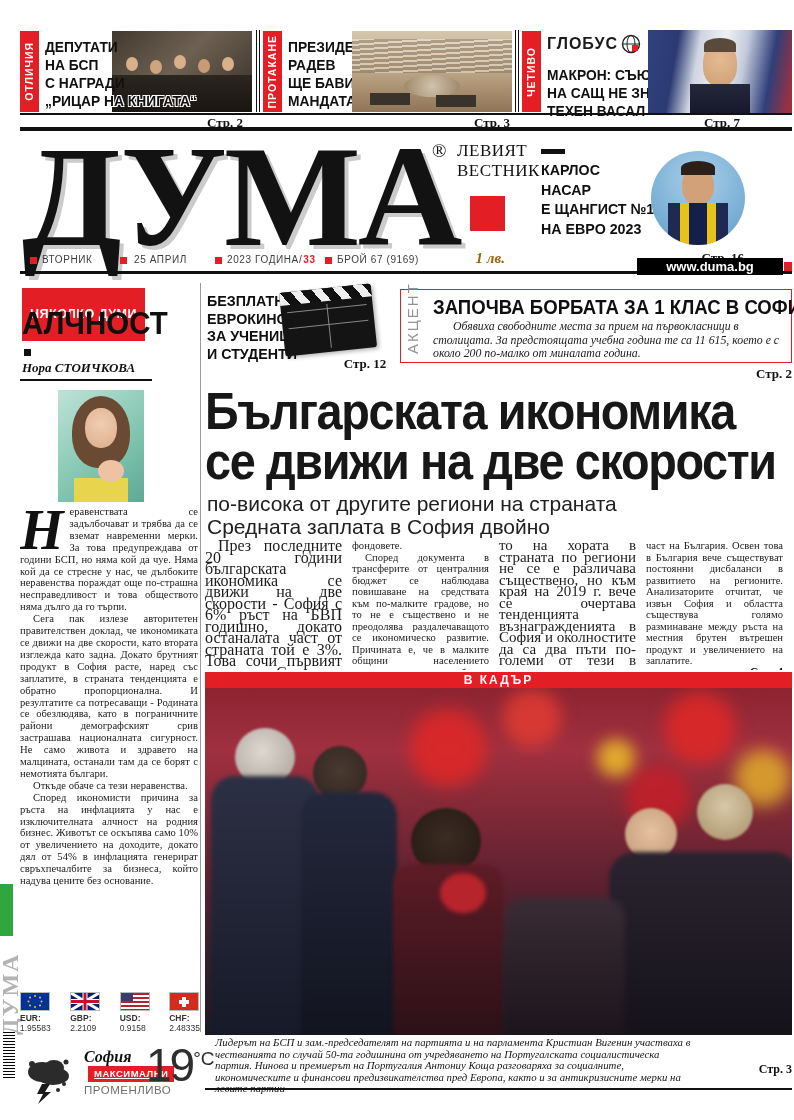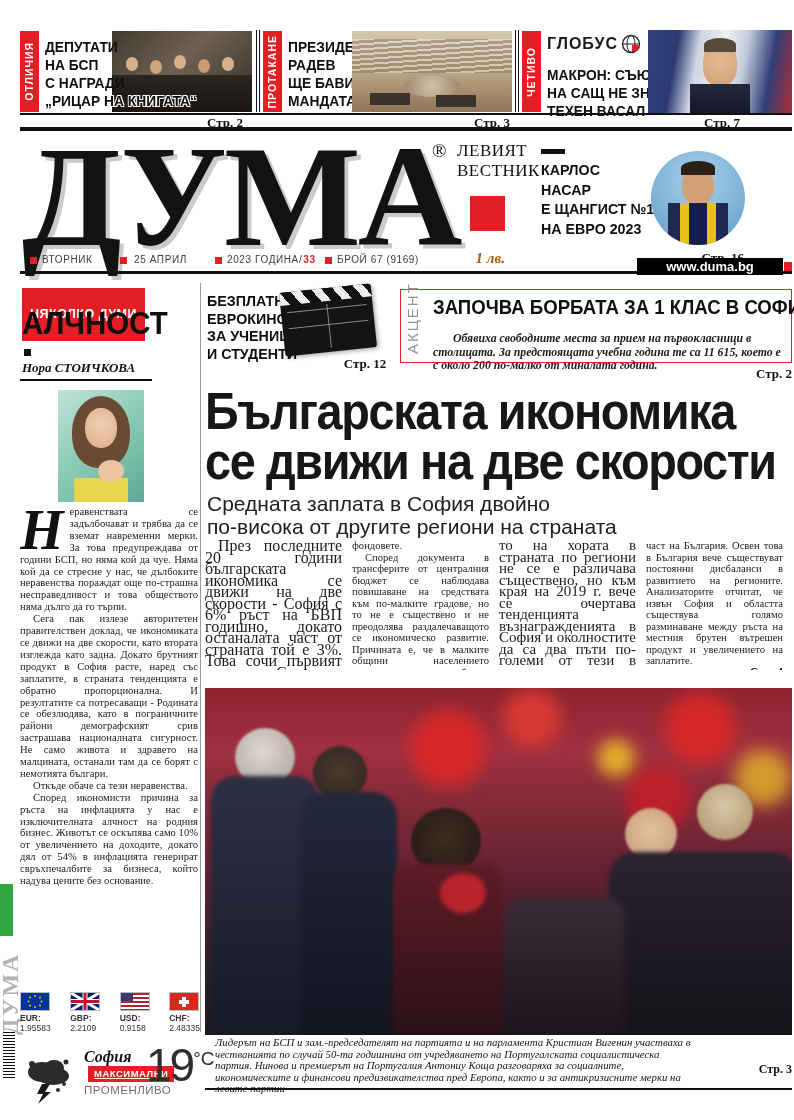--- a/index.html
+++ b/index.html
@@ -255,31 +255,31 @@
     <div style="position:absolute;left:0;top:0;width:92px;height:13px;background:repeating-linear-gradient(55deg,#eee 0 8px,#111 8px 17px);border-radius:3px 3px 0 0;"></div>
     <div style="position:absolute;left:6px;top:20px;width:80px;height:1px;background:#888;"></div>
     <div style="position:absolute;left:6px;top:36px;width:80px;height:1px;background:#888;"></div>
     <div style="position:absolute;left:46px;top:16px;width:1px;height:44px;background:#888;"></div>
   </div>
   <div class="abs pageref" style="left:330px;top:356px;width:70px;text-align:center;">Стр. 12</div>
 
   <div class="abs" style="left:400px;top:289px;width:392px;height:74px;border:1.5px solid var(--red);box-sizing:border-box;">
     <div class="vgray" style="position:absolute;left:4px;top:6px;height:58px;">АКЦЕНТ</div>
     <div class="cond" style="position:absolute;left:32px;top:6px;font-size:20px;transform:scaleX(.93);white-space:nowrap;color:#0f0f0f;">ЗАПОЧВА БОРБАТА ЗА 1 КЛАС В СОФИЯ</div>
-    <div class="serif" style="position:absolute;left:32px;top:42px;width:348px;font-style:italic;font-size:11.8px;line-height:13.5px;text-indent:20px;color:#1b1b1b;font-weight:bold;">Обявиха свободните места за прием на първокласници в столицата. За предстоящата учебна година те са 11 615, което е с около 200 по-малко от миналата година.</div>
+    <div class="serif" style="position:absolute;left:32px;top:30px;width:348px;font-style:italic;font-size:11.8px;line-height:13.5px;text-indent:20px;color:#1b1b1b;">Обявиха свободните места за прием на първокласници в столицата. За предстоящата учебна година те са 11 615, което е с около 200 по-малко от миналата година.</div>
   </div>
   <div class="abs pageref" style="left:712px;top:366px;width:80px;text-align:right;">Стр. 2</div>
 
   <div class="abs cond" style="left:205px;top:386px;font-size:52px;line-height:50px;letter-spacing:-1.5px;transform:scaleX(.9);white-space:nowrap;color:#171717;">
     <div>Българската икономика</div>
     <div>се движи на две скорости</div>
   </div>
   <div class="abs" style="left:207px;top:492px;font:400 21px/23px 'Liberation Sans',sans-serif;color:#202020;white-space:nowrap;">
+    <div>по-висока от другите региони на страната</div>
     <div>Средната заплата в София двойно</div>
-    <div>по-висока от другите региони на страната</div>
   </div>
 
   <div class="abs colwrap" style="left:205px;top:540px;width:587px;height:130px;overflow:hidden;">
     <div class="col body" style="font-size:16px;line-height:11.5px;">
       <p>През последните 20 години българската икономика се движи на две скорости - София с 6% ръст на БВП годишно, докато останалата част от страната той е 3%. Това сочи първият анализ на Съвета за икономически анализи към правителството, представен вчера.</p>
       <p>София е основен бенефициент на парите от евро-</p>
     </div>
     <div class="col body" style="font-size:10.6px;line-height:11.5px;">
       <p class="ni">фондовете.</p>
       <p>Според документа в трансферите от централния бюджет се наблюдава повишаване на средствата към по-малките градове, но то не е съществено и не преодолява раздалечаващото се икономическо развитие. Причината е, че в малките общини населението намалява по-бързо. Заплащане-</p>
@@ -287,20 +287,21 @@
     <div class="col body" style="font-size:15px;line-height:11.5px;">
       <p class="ni">то на хората в страната по региони не се е различава съществено, но към края на 2019 г. вече се очертава тенденцията възнагражденията в София и околностите да са два пъти по-големи от тези в останалата част на страната.</p>
       <p>Наблюдава се и трайна тенденция за сериозно икономическо раздалечаване между София и останалата</p>
     </div>
     <div class="col body" style="font-size:10.6px;line-height:11.5px;">
       <p class="ni">част на България. Освен това в България вече съществуват постоянни дисбаланси в развитието на регионите. Анализаторите отчитат, че извън София и областта съществува голямо разминаване между ръста на местния брутен вътрешен продукт и увеличението на заплатите.</p>
       <p class="ni pageref" style="text-align:right;font-size:12px;">Стр. 4</p>
     </div>
   </div>
 
+  <div class="abs redbar" style="left:205px;top:672px;width:587px;height:16px;">В КАДЪР</div>
 
   <div class="ph" style="left:205px;top:688px;width:587px;height:347px;background:linear-gradient(180deg,#8e2430 0%,#a03040 18%,#7d2836 38%,#5a2030 58%,#33202c 78%,#1e1a22 100%);">
     <div class="abs" style="left:180px;top:0;width:420px;height:200px;filter:blur(7px);background:
       radial-gradient(circle at 15% 30%,rgba(220,40,40,.9) 0 8%,transparent 12%),
       radial-gradient(circle at 35% 15%,rgba(230,60,50,.8) 0 7%,transparent 11%),
       radial-gradient(circle at 55% 35%,rgba(240,200,40,.8) 0 5%,transparent 9%),
       radial-gradient(circle at 75% 20%,rgba(220,40,40,.9) 0 8%,transparent 12%),
       radial-gradient(circle at 90% 45%,rgba(240,200,40,.7) 0 5%,transparent 9%),
       radial-gradient(circle at 65% 55%,rgba(200,30,40,.8) 0 9%,transparent 13%);"></div>
     <div class="abs" style="left:30px;top:40px;width:60px;height:58px;border-radius:50%;background:radial-gradient(circle at 45% 40%,#ded8d0,#a8a098);filter:blur(1px);"></div>

